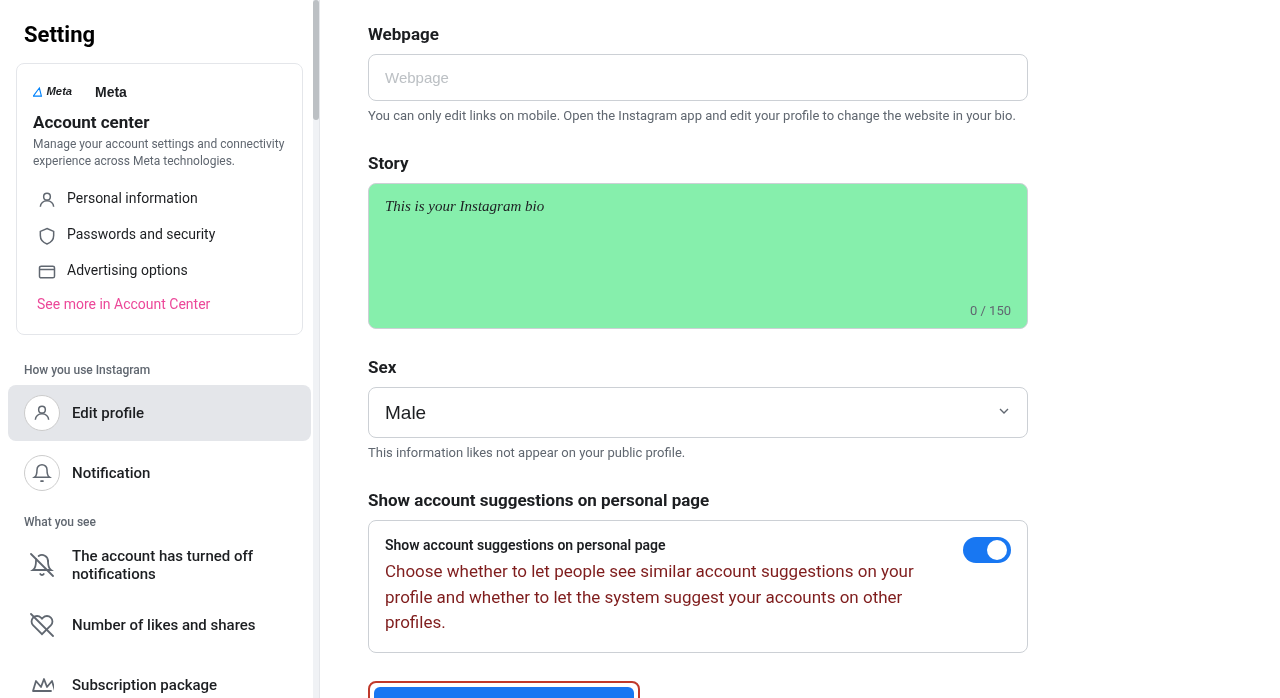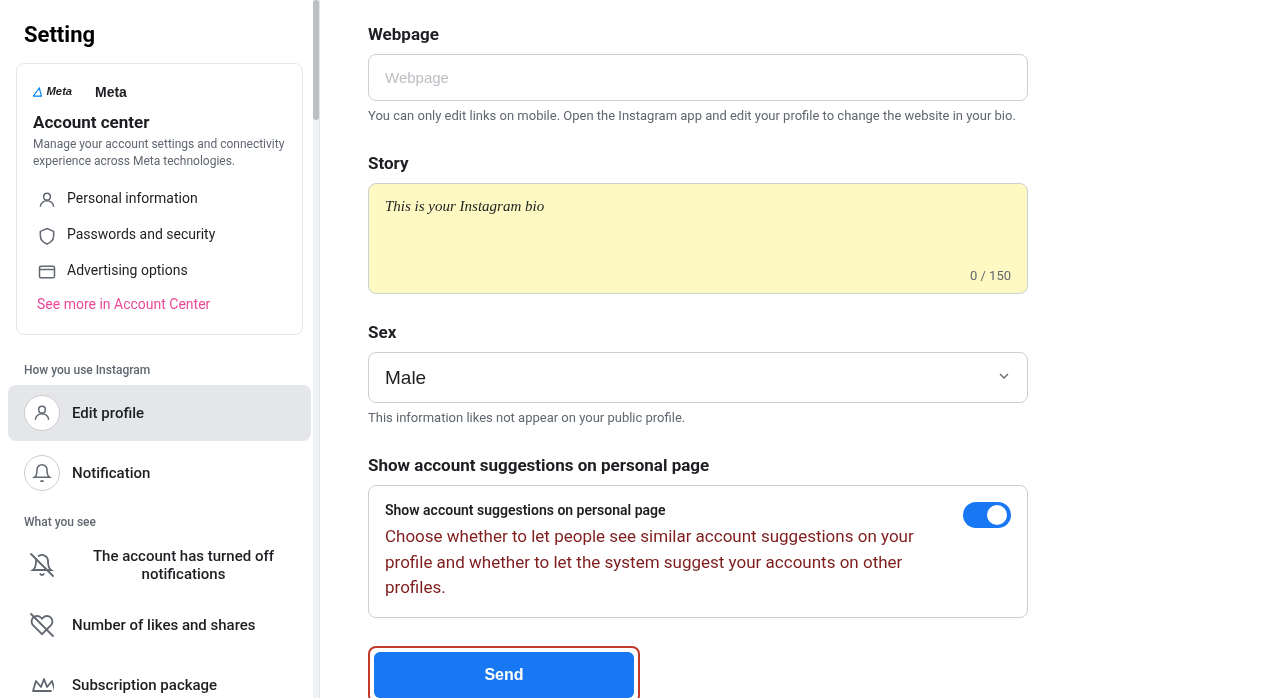--- a/index.html
+++ b/index.html
@@ -156,21 +156,20 @@
       font-weight: 500;
     }
 
     .sidebar-icon-item {
       display: flex;
       align-items: center;
       padding: 10px 16px;
       cursor: pointer;
       margin: 2px 8px;
       border-radius: 8px;
-      text-align: center;
     }
 
     .icon-circle {
       width: 36px;
       height: 36px;
       display: flex;
       align-items: center;
       justify-content: center;
       margin-right: 12px;
       flex-shrink: 0;
@@ -222,21 +221,21 @@
       margin-top: 6px;
       max-width: 660px;
       line-height: 1.4;
     }
 
     .story-textarea-wrapper {
       width: 100%;
       max-width: 660px;
       border: 1.5px solid #ccd0d5;
       border-radius: 8px;
-      background: #fef9c3;
+      background: #86efac;
       padding: 14px 16px 10px;
       position: relative;
     }
 
     .story-textarea {
       width: 100%;
       border: none;
       outline: none;
       font-family: Georgia, 'Times New Roman', serif;
       font-style: italic;
@@ -245,20 +244,21 @@
       resize: none;
       background: transparent;
       min-height: 60px;
     }
 
     .char-count {
       text-align: right;
       font-size: 13px;
       color: #606770;
       padding-top: 6px;
+      margin-top: 35px;
     }
 
     .sex-select-wrapper {
       position: relative;
       width: 100%;
       max-width: 660px;
     }
 
     .sex-select {
       width: 100%;

